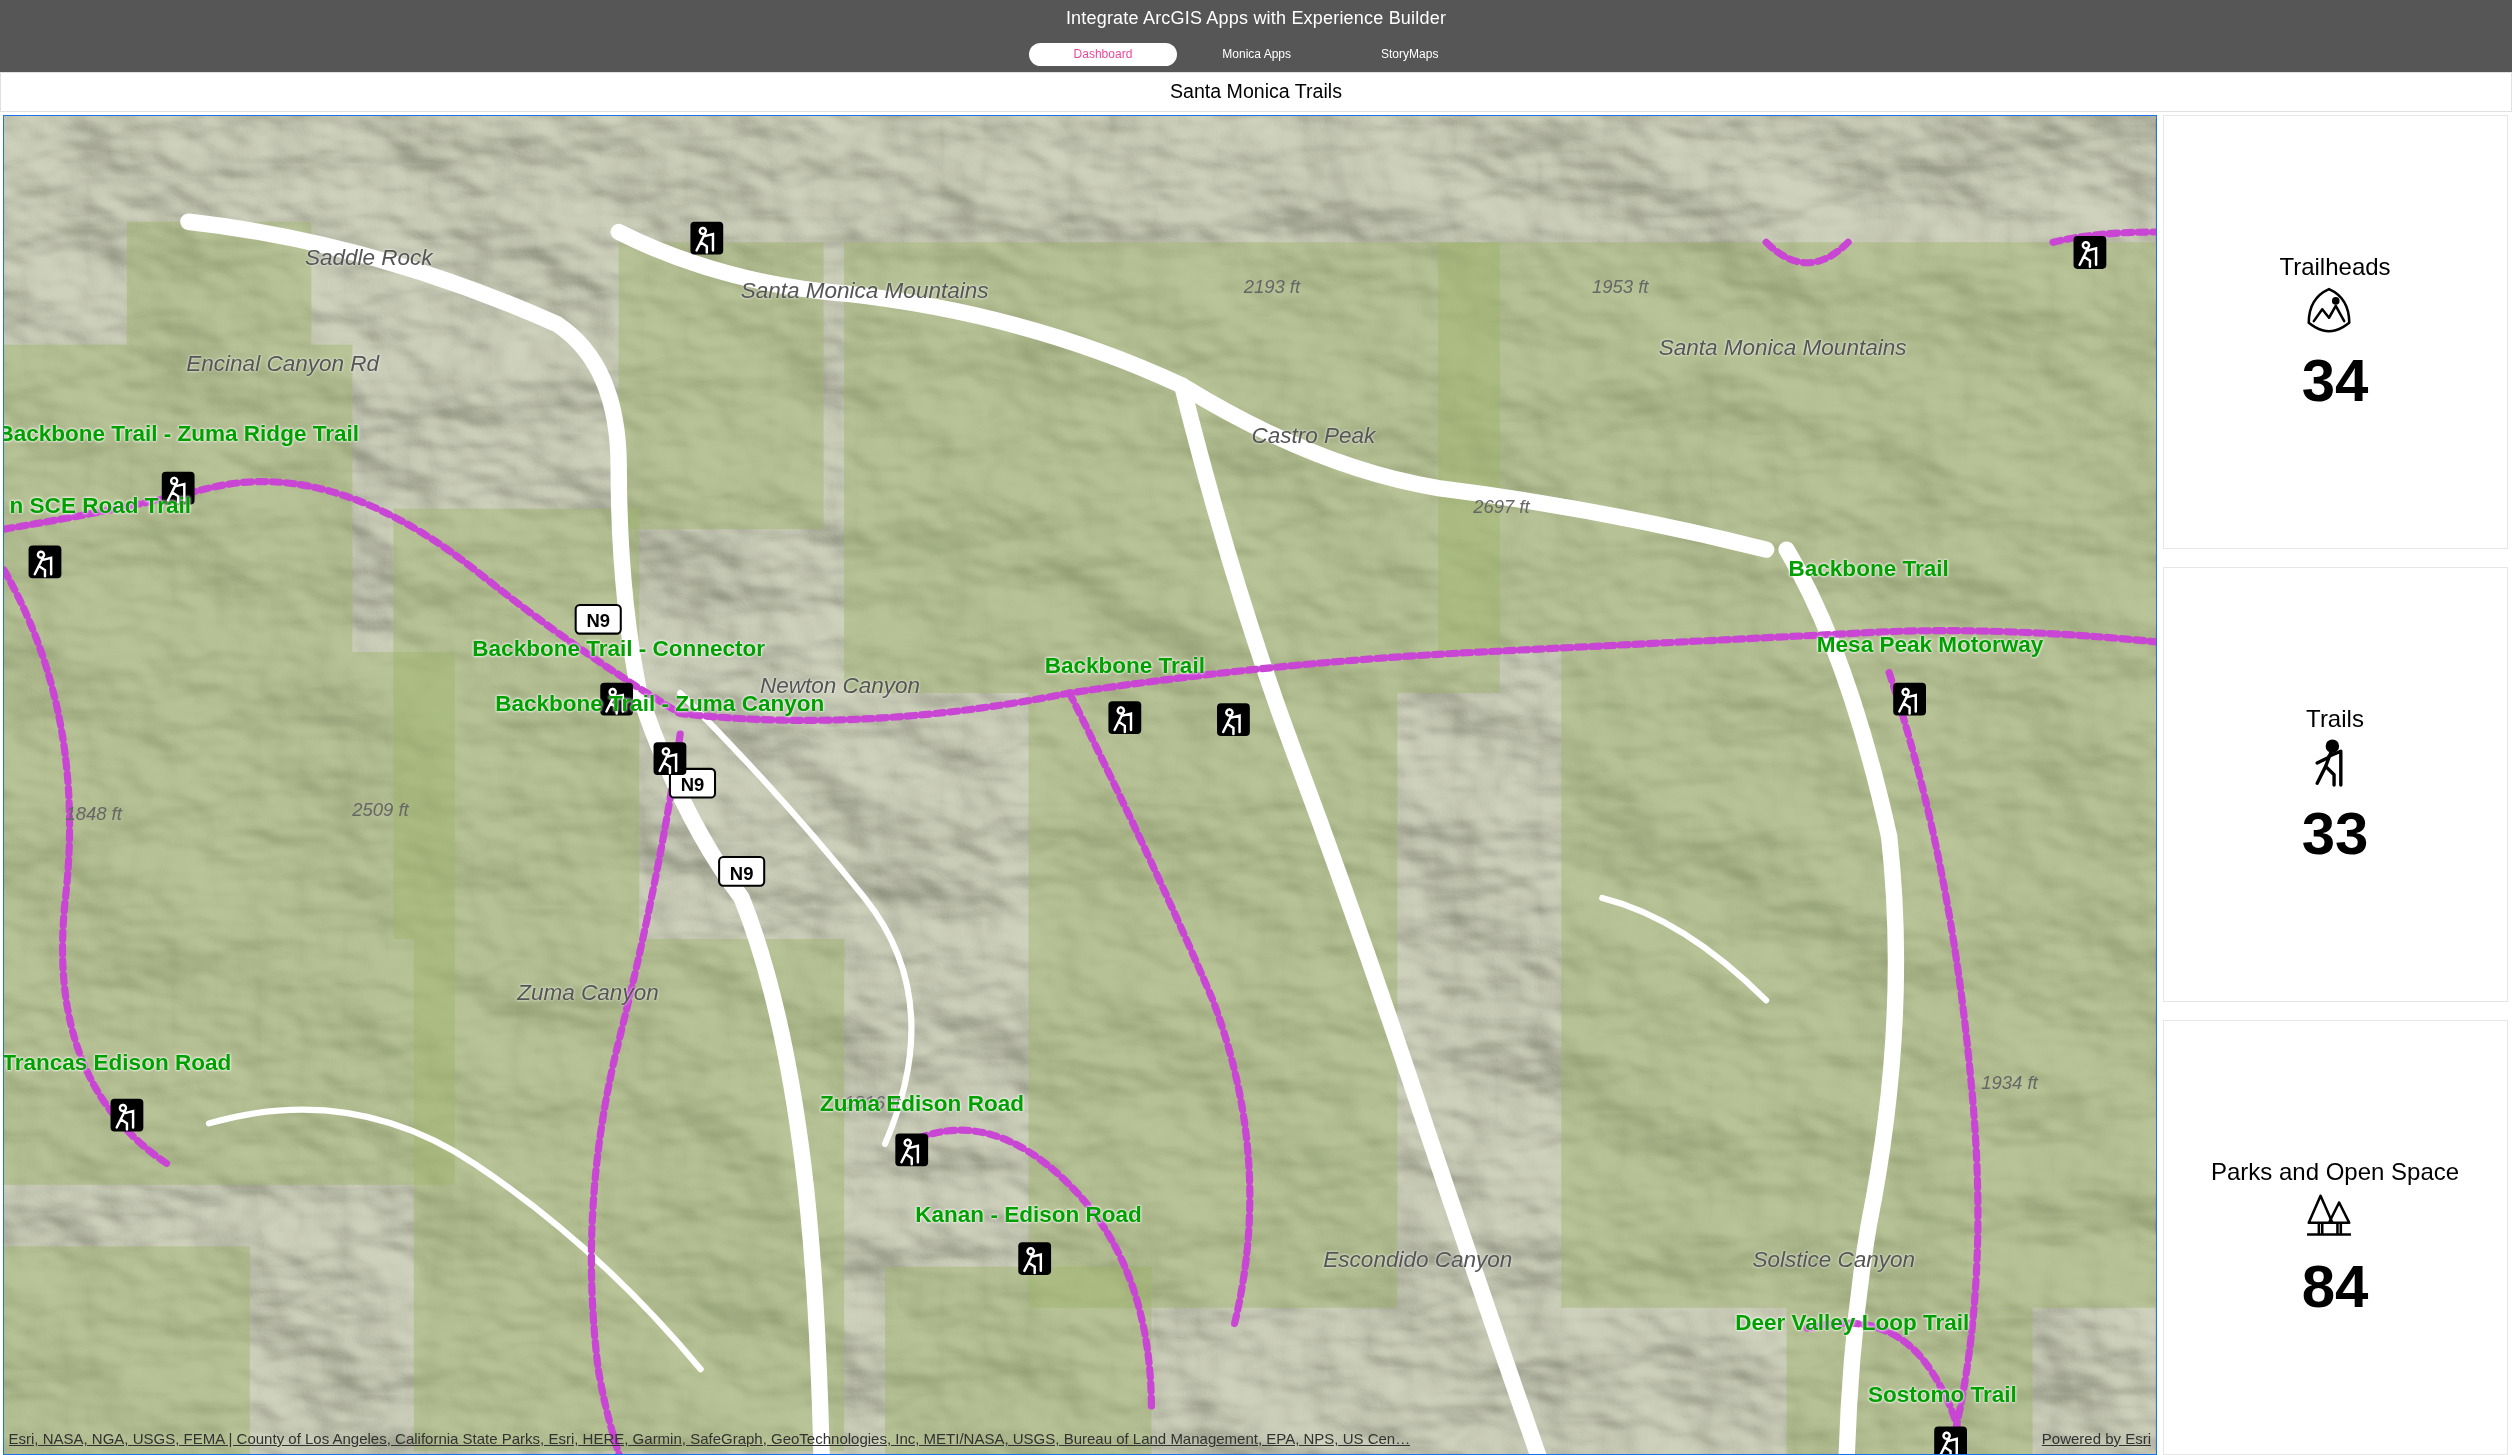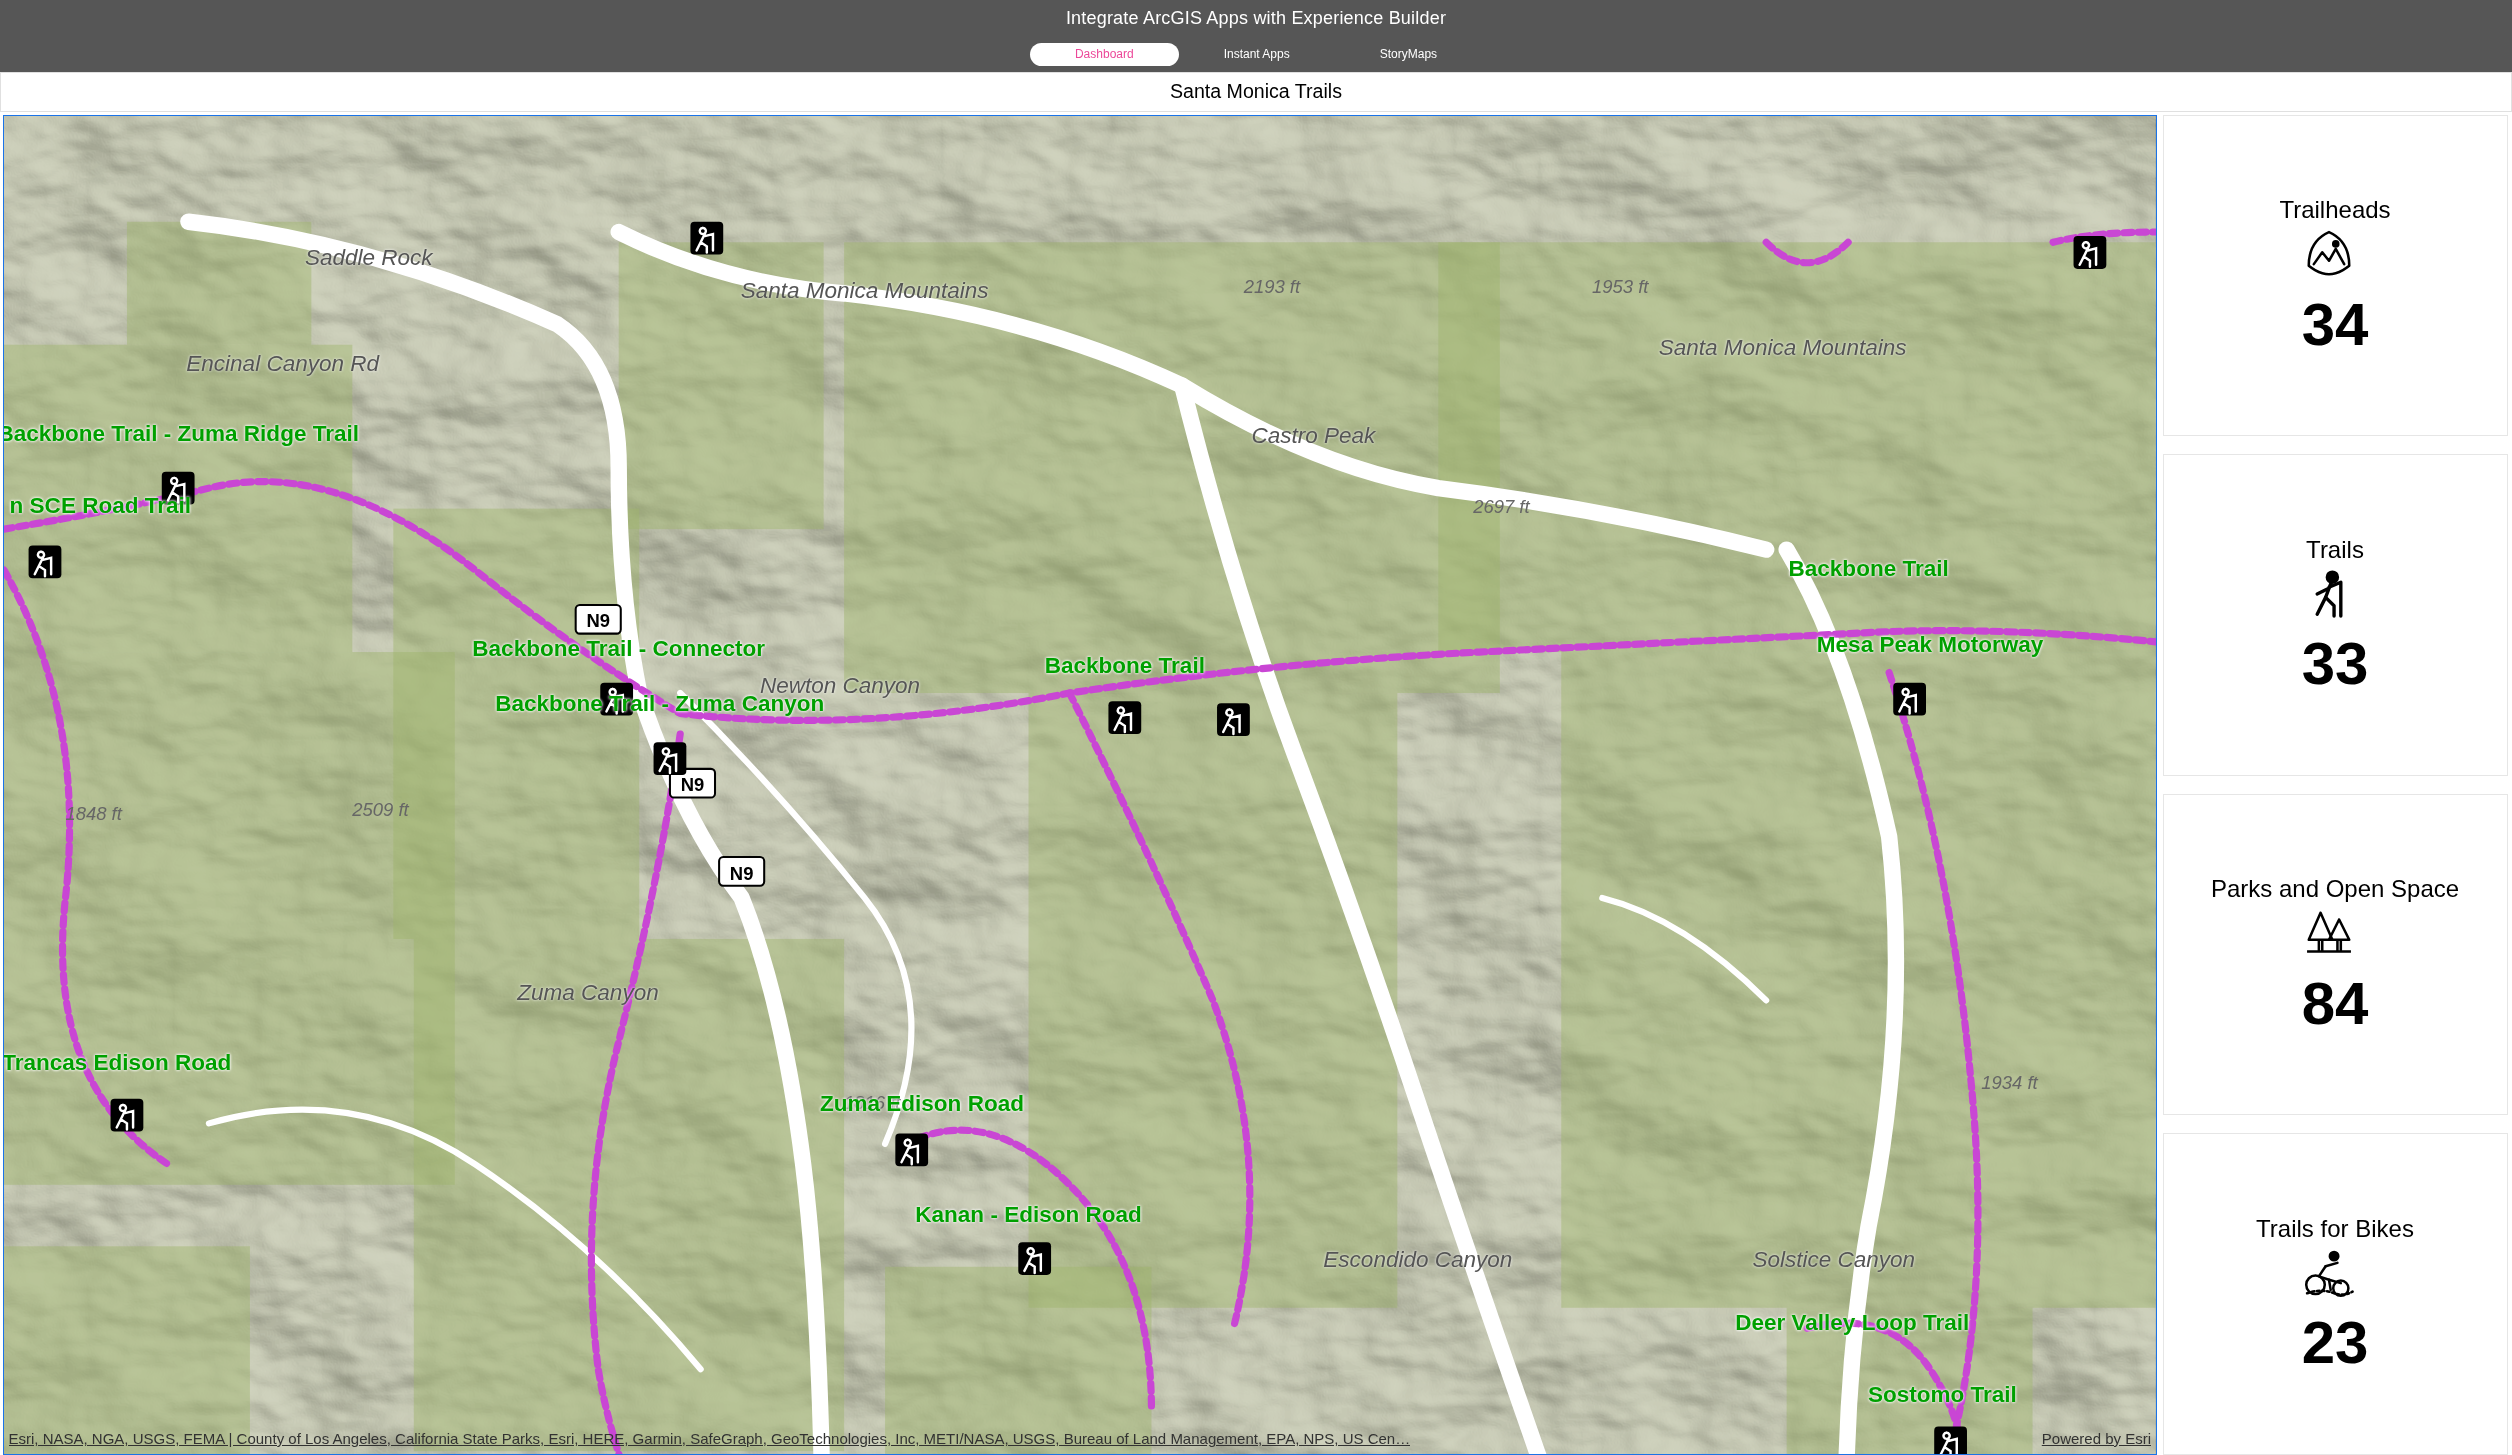--- a/index.html
+++ b/index.html
@@ -37,21 +37,21 @@
   .elev-label { fill: #666; font-size: 9px; font-style: italic; }
   .place-label{ fill: #333; font-size: 11px; text-shadow: 0 0 3px #fff; }
 </style>
 </head>
 <body>
 
 <div class="top-header">
   <div class="top-header-title">Integrate ArcGIS Apps with Experience Builder</div>
   <div class="app-tabs">
     <div class="app-tab active">Dashboard</div>
-    <div class="app-tab">Instant Apps</div>
+    <div class="app-tab">Monica Apps</div>
     <div class="app-tab">StoryMaps</div>
   </div>
 </div>
 
 <div class="sub-header">Santa Monica Trails</div>
 
 <div class="content">
 
   <div class="map-panel">
     <svg class="map-svg" viewBox="0 0 1050 830" preserveAspectRatio="xMidYMid slice">
@@ -268,33 +268,16 @@
             <path d="M44 16 L32 40 L56 40 Z"></path>
             <path d="M20 40 L20 54 M24 40 L24 54"></path>
             <path d="M42 40 L42 54 M46 40 L46 54"></path>
             <path d="M6 54 L58 54"></path>
           </svg>
         </div>
         <div class="stat-value">84</div>
       </div>
     </div>
 
-    <div class="stat-card">
-      <div class="stat-title">Trails for Bikes</div>
-      <div class="stat-row">
-        <div class="stat-icon">
-          <svg viewBox="0 0 64 64" stroke="#000" stroke-width="3" fill="none" stroke-linecap="round" stroke-linejoin="round">
-            <circle cx="16" cy="46" r="11"></circle>
-            <circle cx="46" cy="50" r="9"></circle>
-            <circle cx="38" cy="12" r="5" fill="#000"></circle>
-            <path d="M28 24 L20 36 L32 40 L34 52"></path>
-            <path d="M28 24 L42 20"></path>
-            <path d="M32 40 L46 44"></path>
-            <path d="M6 56 Q 22 50 38 56 Q 50 60 60 54" stroke-dasharray="3 3"></path>
-          </svg>
-        </div>
-        <div class="stat-value">23</div>
-      </div>
-    </div>
 
   </div>
 </div>
 
 
 </body></html>

